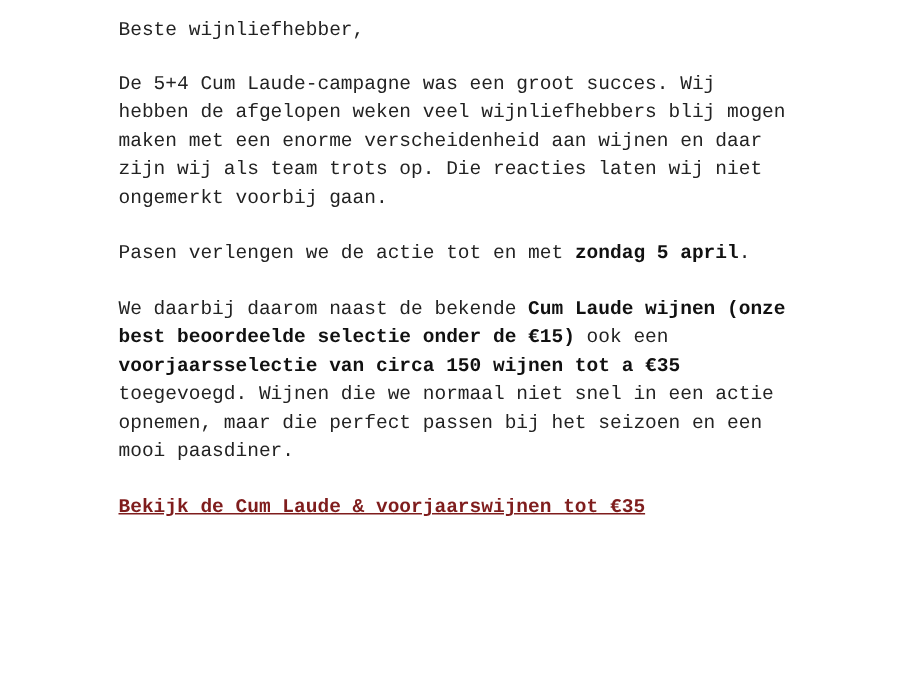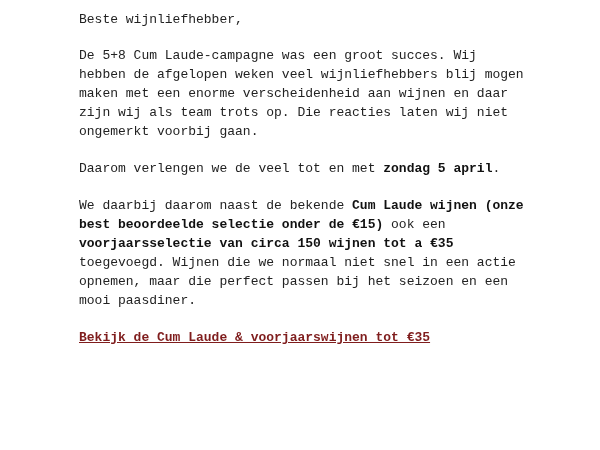--- a/index.html
+++ b/index.html
@@ -37,24 +37,24 @@
       text-decoration: underline;
     }
   </style>
 </head>
 <body>
 
 <div class="email">
   <div class="content">
     <p class="greeting">Beste wijnliefhebber,</p>
 
-    <p>De 5+8 Cum Laude-campagne was een groot succes. Wij hebben de afgelopen weken veel wijnliefhebbers blij mogen maken met een enorme verscheidenheid aan wijnen en daar zijn wij als team trots op. Die reacties laten wij niet ongemerkt voorbij gaan.</p>
+    <p>De 5+4 Cum Laude-campagne was een groot succes. Wij hebben de afgelopen weken veel wijnliefhebbers blij mogen maken met een enorme verscheidenheid aan wijnen en daar zijn wij als team trots op. Die reacties laten wij niet ongemerkt voorbij gaan.</p>
 
     <p>
-      <span>Daarom verlengen we de veel tot en met </span><b>zondag 5 april</b><span>.</span>
+      <span>Pasen verlengen we de actie tot en met </span><b>zondag 5 april</b><span>.</span>
     </p>
 
 
     <p>
       <span>We daarbij daarom naast de bekende </span><b>Cum Laude wijnen (onze best beoordeelde selectie onder de €15)</b><span> ook een </span><b>voorjaarsselectie van circa 150 wijnen tot a €35</b><span> toegevoegd. Wijnen die we normaal niet snel in een actie opnemen, maar die perfect passen bij het seizoen en een mooi paasdiner.</span>
     </p>
 
 
     <p>
       <a class="cta">Bekijk de Cum Laude &amp; voorjaarswijnen tot €35</a>

